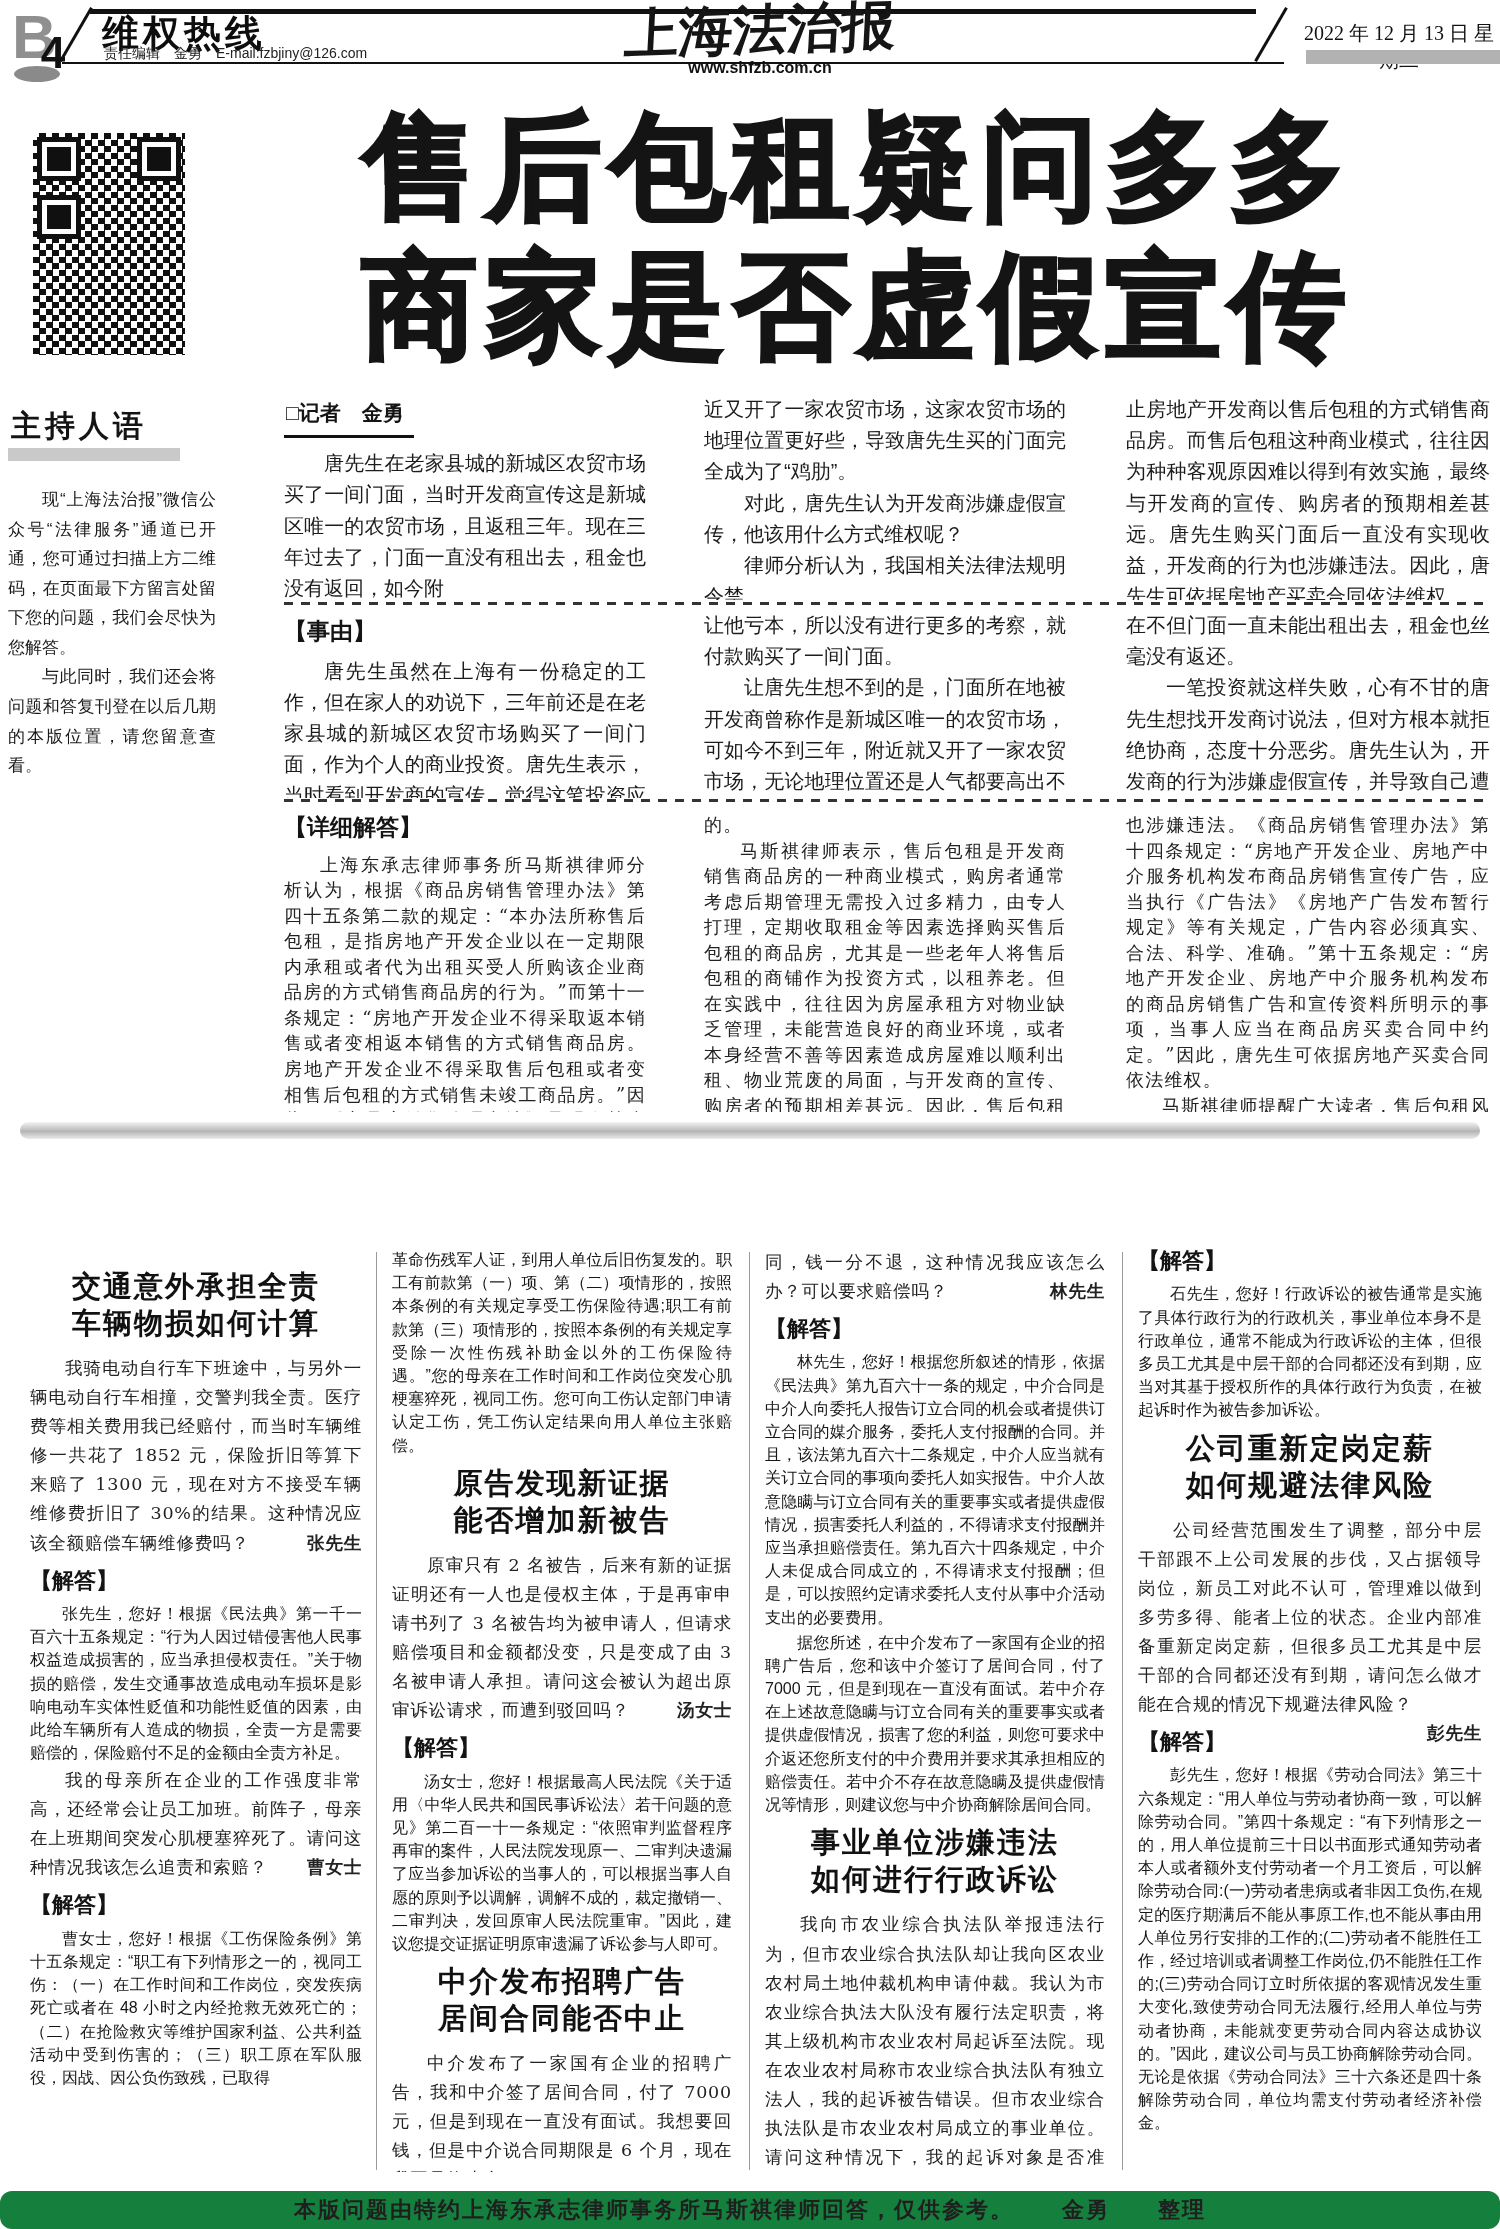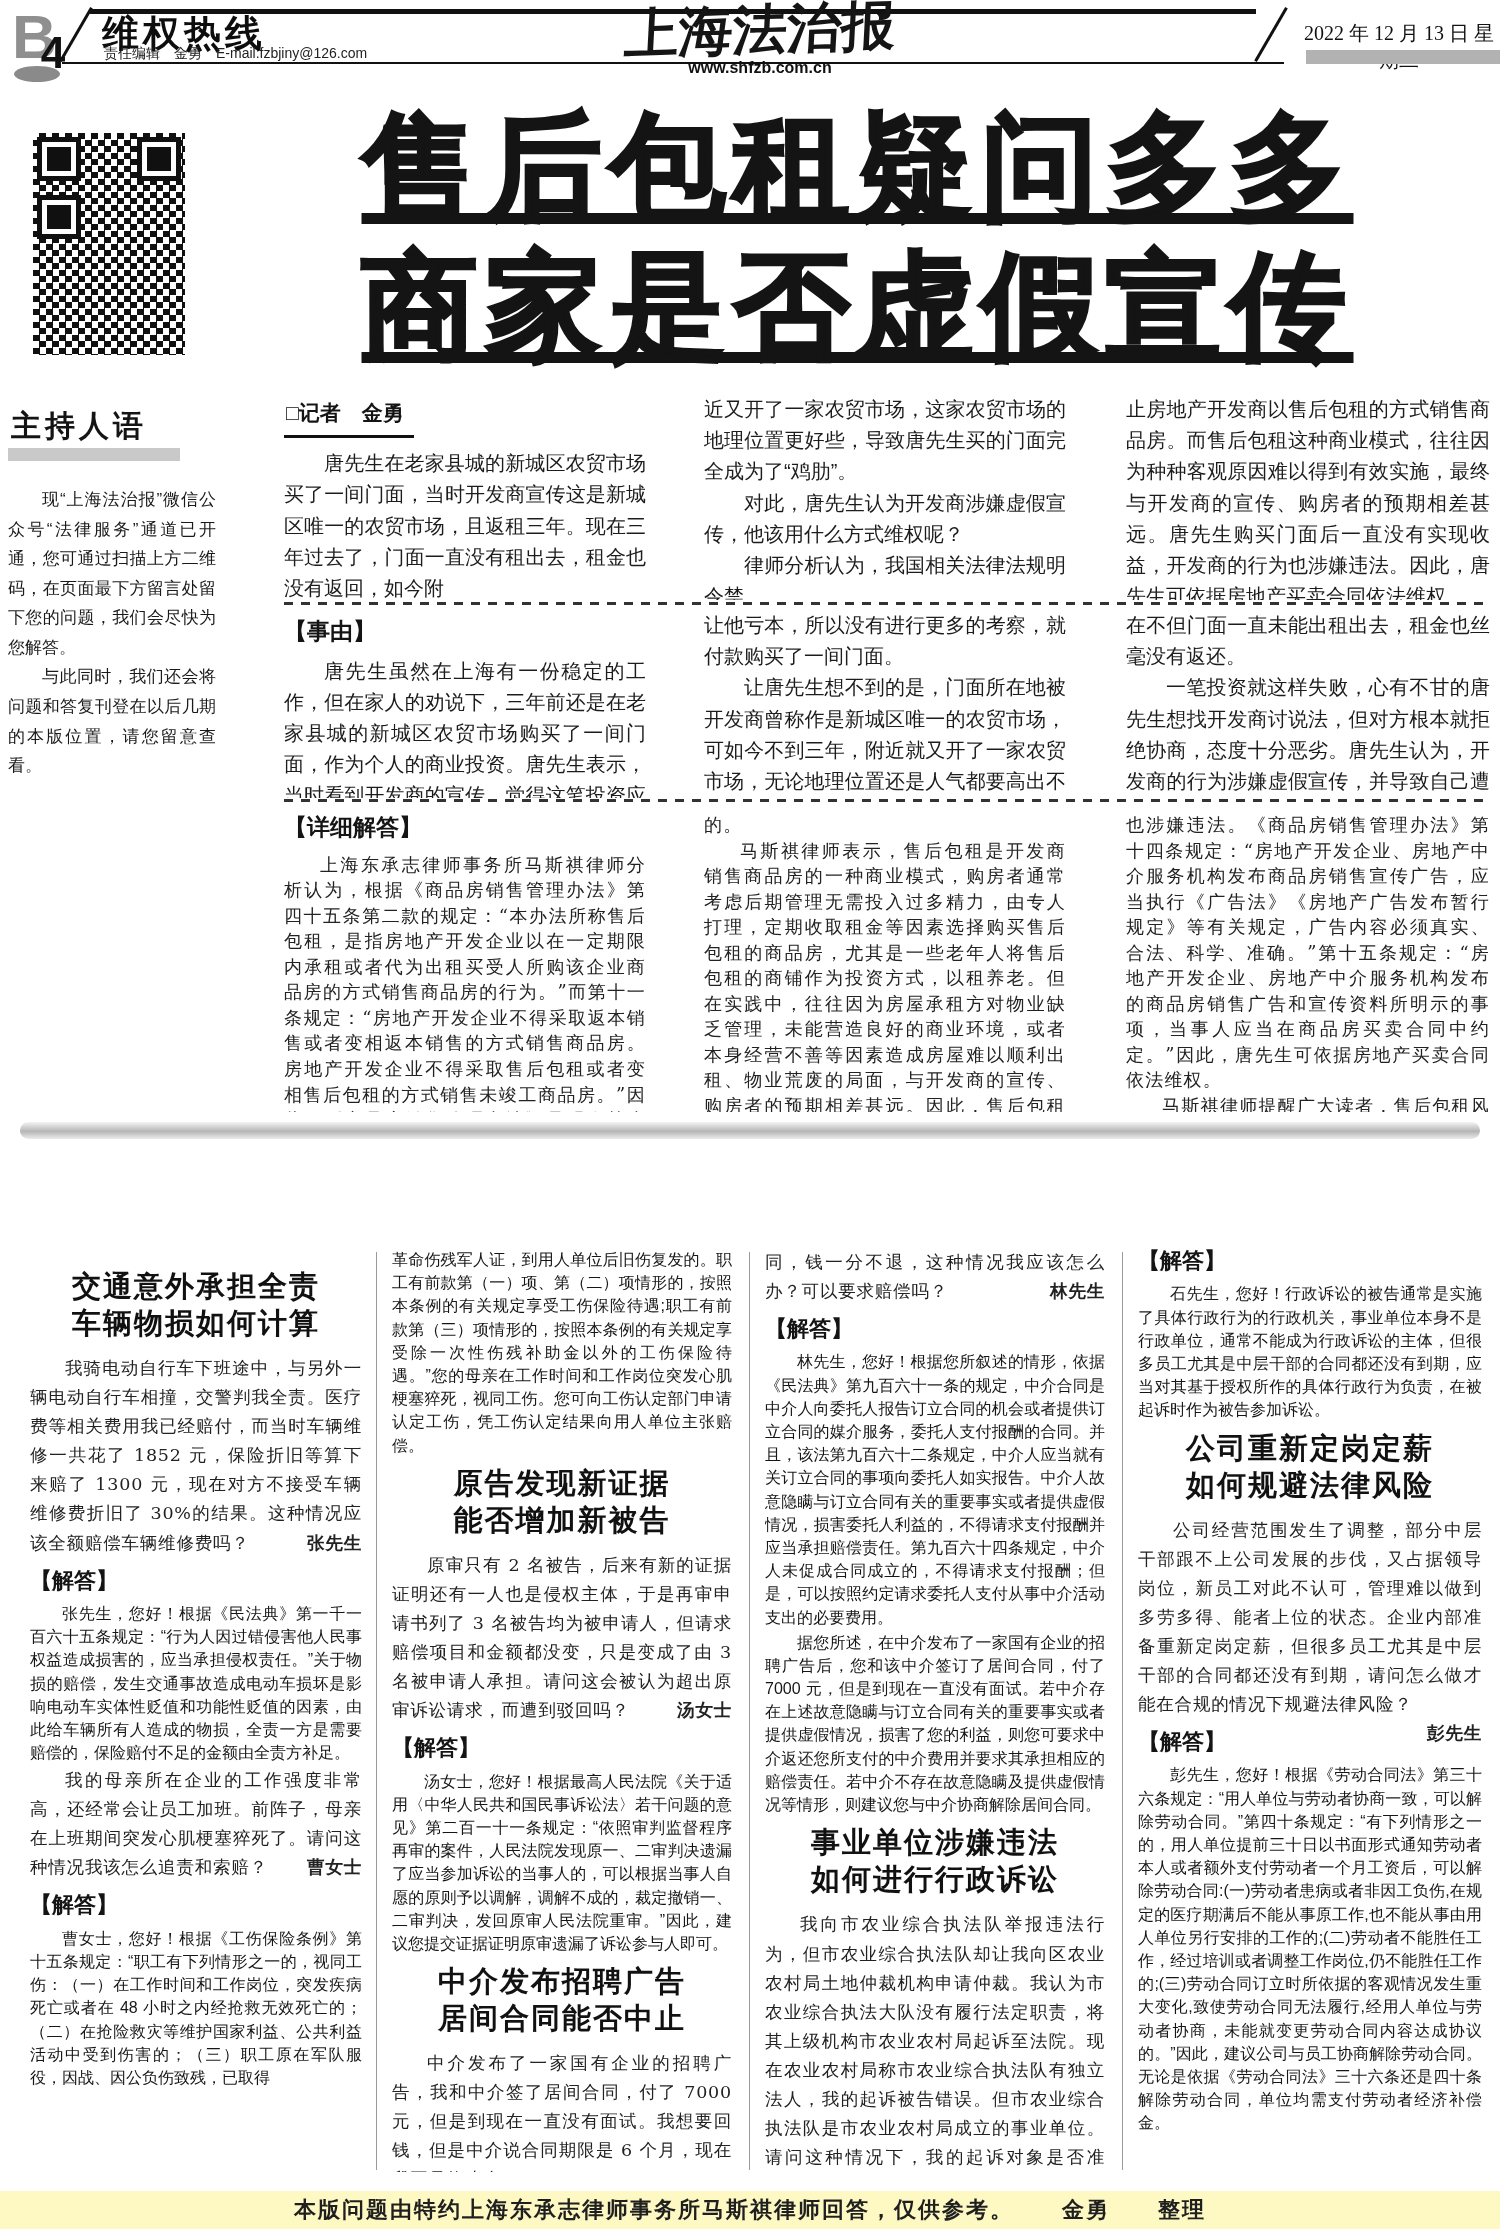--- a/index.html
+++ b/index.html
@@ -21,21 +21,21 @@
            font-family:"Liberation Serif",serif;font-size:20px;color:#111;}
   .date-bar{position:absolute;left:1306px;top:50px;width:194px;height:14px;background:#b2b2b2;}
   .diag{position:absolute;width:62px;height:3px;background:#111;transform:rotate(-60deg);transform-origin:center;}
   
   .qr{position:absolute;left:33px;top:133px;width:152px;height:222px;
       background:repeating-conic-gradient(#101010 0% 25%,#fff 0% 50%);background-size:13px 13px;outline:1px solid #fff;}
   .finder{position:absolute;width:34px;height:34px;background:#101010;border:5px solid #101010;box-shadow:inset 0 0 0 5px #fff;}
   
   .headline{position:absolute;left:225px;top:98px;width:1265px;text-align:center;
             font-weight:bold;color:#141414;-webkit-text-stroke:3px #141414;
-            font-size:116px;line-height:1.2;letter-spacing:8px;white-space:nowrap;text-decoration:underline;}
+            font-size:116px;line-height:1.2;letter-spacing:8px;white-space:nowrap;}
   
   .host{position:absolute;left:8px;top:408px;width:208px;}
   .host-title{font:bold 30px/1.2 "Liberation Sans",sans-serif;letter-spacing:4px;margin:0 0 4px 3px;}
   .host-bar{width:172px;height:13px;background:#c9c9c9;margin-bottom:24px;}
   .host p{font-size:17px;line-height:1.74;text-align:justify;text-indent:2em;margin:0;color:#1a1a1a;}
   
   .blk{position:absolute;overflow:hidden;}
   .byline{display:inline-block;font:bold 21px/1.2 "Liberation Sans",sans-serif;border-bottom:3px solid #111;
           padding:6px 10px 10px 2px;margin-bottom:10px;}
   .art p{font-size:20px;line-height:1.56;text-align:justify;text-indent:2em;margin:0;color:#1c1c1c;}
@@ -53,23 +53,23 @@
   .qa-title{font:bold 29px/1.28 "Liberation Sans",sans-serif;text-align:center;white-space:pre-line;
             letter-spacing:2px;margin:8px 0 12px;color:#111;}
   .qa-q{font-family:"DejaVu Serif",serif;font-size:17.5px;line-height:1.66;letter-spacing:0.8px;
         text-align:justify;text-indent:2em;margin:0 0 2px;color:#222;}
   .qa-q.noind{text-indent:0;}
   .qa-sig{float:right;font-weight:bold;}
   .qa-label{font:bold 22px/1.2 "Liberation Sans",sans-serif;margin:10px 0 8px;}
   .qa-a{font-size:16px;line-height:1.45;text-align:justify;text-indent:2em;margin:0 0 2px;color:#161616;}
   .qa-a.noind{text-indent:0;}
   
-  .footer{position:absolute;left:0;bottom:0;width:1500px;height:38px;background:#fef9c3;
+  .footer{position:absolute;left:0;bottom:0;width:1500px;height:38px;background:#15803d;
           display:flex;align-items:center;justify-content:center;
-          font:bold 22px/1 "Liberation Sans",sans-serif;color:#1f1f1f;letter-spacing:2px;}
+          font:bold 22px/1 "Liberation Sans",sans-serif;color:#1f1f1f;letter-spacing:2px;border-radius:12px;}
 </style>
 </head>
 <body>
 
 <div id="page">
 
   <div class="hdr-rule" style="left:90px;top:9px;width:1166px;height:5px;"></div>
   <div class="hdr-rule" style="left:62px;top:62px;width:1222px;height:2px;"></div>
   <div class="diag" style="left:45px;top:33px;"></div>
   <div class="diag" style="left:1240px;top:33px;"></div>

